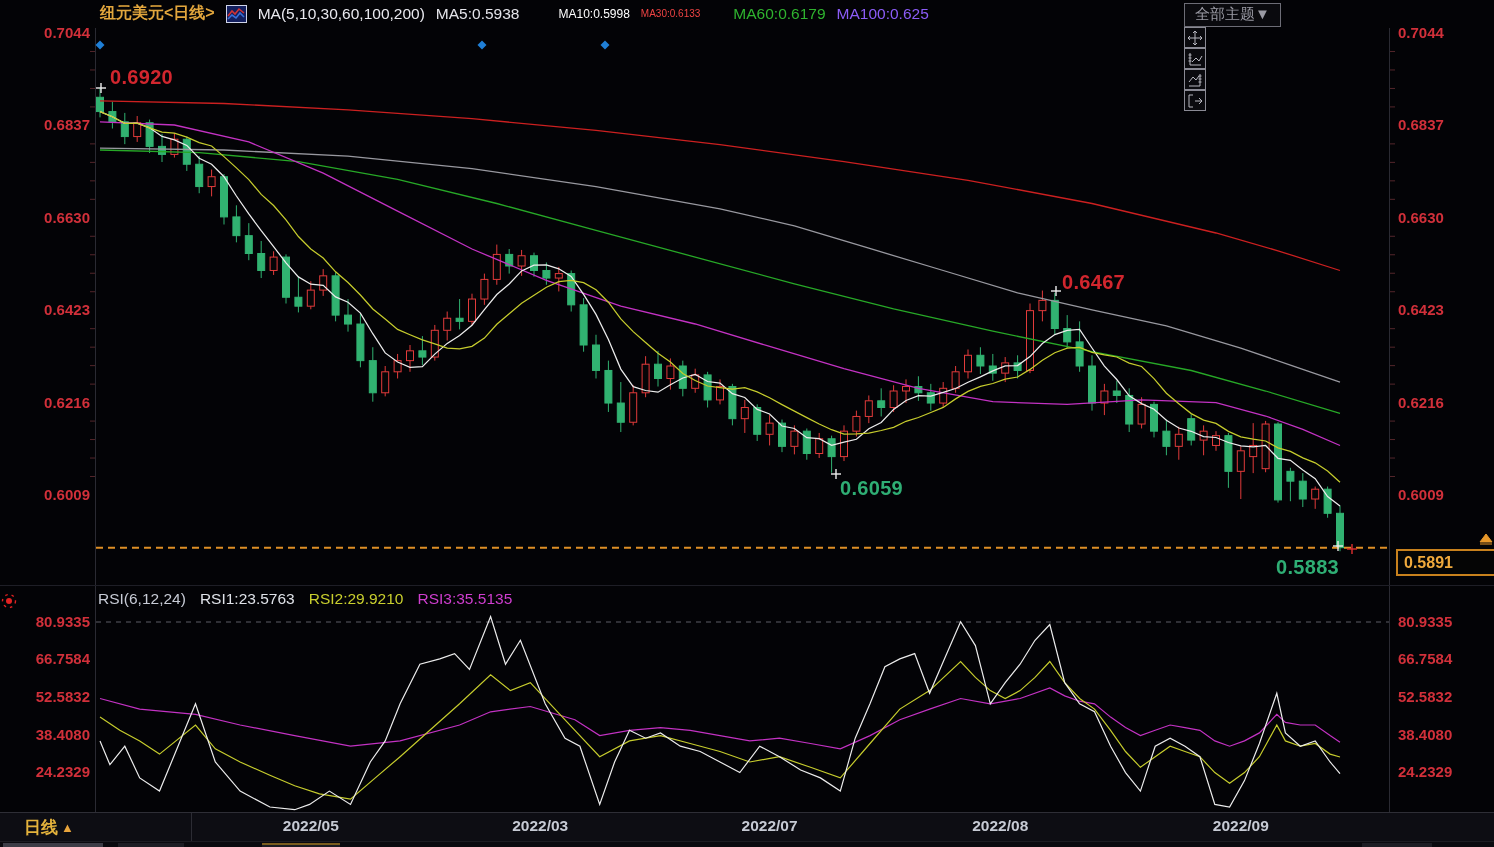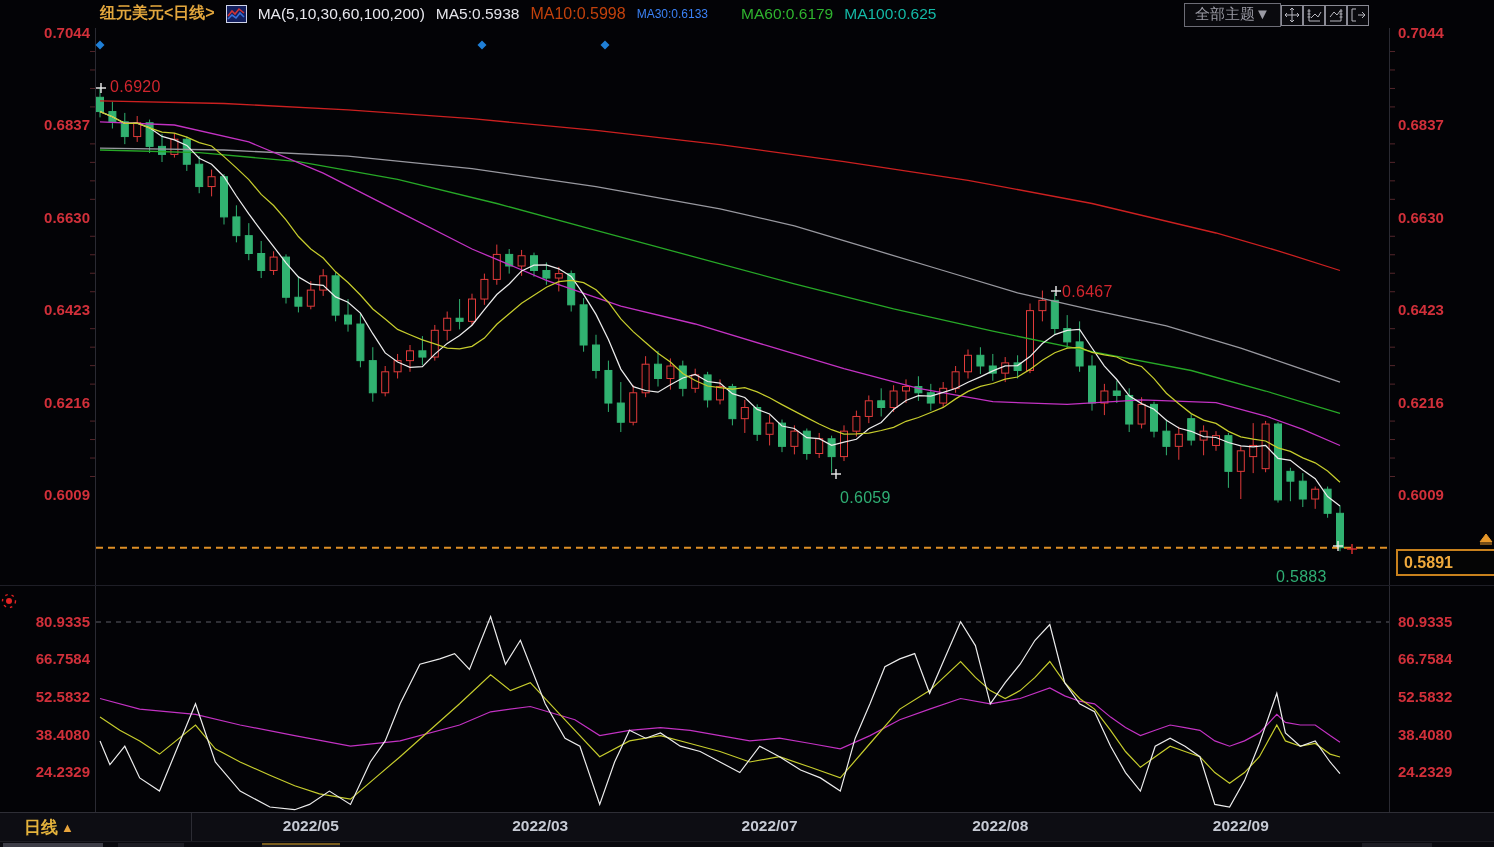--- a/index.html
+++ b/index.html
@@ -5,31 +5,31 @@
   html,body{margin:0;padding:0;background:#000;}
   .screen{position:relative;width:1494px;height:847px;background:#030306;overflow:hidden;
           font-family:"Liberation Sans","DejaVu Sans",sans-serif;}
   
   .hdr{position:absolute;left:0;top:0;width:100%;height:28px;}
   .hdr-left{position:absolute;left:100px;top:3px;display:flex;align-items:center;gap:11px;white-space:nowrap;}
   .sym{color:#e2a63d;font-size:16px;font-weight:700;}
   .chart-ic{width:21px;height:18px;display:inline-block;}
   .ma-set{color:#e9e9ef;font-size:15.5px;}
   .ma5{color:#e4e4ea;font-size:15.5px;}
-  .ma10{color:#c2410c;font-size:16px;}
-  .ma30{color:#3b82f6;font-size:12px;}
+  .ma10{color:#ffffff;font-size:12px;margin-left:28px;}
+  .ma30{color:#ef4444;font-size:10px;}
   .ma60{color:#2fb32f;font-size:15.5px;margin-left:22px;}
-  .ma100{color:#14b8a6;font-size:15.5px;}
-  .hdr-right{position:absolute;left:1184px;top:3px;display:flex;align-items:center;}
+  .ma100{color:#8b5cf6;font-size:15.5px;}
+  .hdr-right{position:absolute;left:1184px;top:3px;display:flex;align-items:flex-start;flex-direction:column;}
   .theme-btn{border:1px solid #6d6d76;color:#9a9aa4;font-size:15px;padding:1px 10px 2px 10px;background:#0a0a0e;cursor:pointer;}
   .tool-btn{width:22px;height:21px;border:1px solid #8a8a94;background:#0a0a0e;display:flex;align-items:center;justify-content:center;padding:0;cursor:pointer;}
   
   #chart-svg{position:absolute;left:0;top:0;}
   .axlbl{font:700 15px "Liberation Sans","DejaVu Sans",sans-serif;}
-  .ann{position:absolute;font-size:16px;font-weight:400;letter-spacing:.3px;margin-top:12px;}
+  .ann{position:absolute;font-size:20px;font-weight:700;letter-spacing:.3px;}
   .ann-red{color:#d2262e;}
   .ann-green{color:#2fae74;}
   .price-box{position:absolute;left:1396px;top:549px;width:91px;height:23px;border:2px solid #c8811d;
              background:#050505;color:#f0a93c;font-size:16px;font-weight:700;display:flex;align-items:center;padding-left:6px;}
   
   .rsi-hdr{position:absolute;left:98px;top:590px;display:flex;gap:14px;white-space:nowrap;font-size:15.5px;}
   .rsi-t{color:#c7cbd5;}
   .rsi1{color:#dfe2e8;}
   .rsi2{color:#c9cf2e;}
   .rsi3{color:#cf3ecf;}
@@ -421,20 +421,26 @@
   <div class="ann ann-green" style="left:840px;top:477px;">0.6059</div>
   <div class="ann ann-green" style="left:1276px;top:556px;">0.5883</div>
   <div class="price-box">0.5891</div>
 
   <span class="rsi-dot">
     <svg width="18" height="18" viewBox="0 0 18 18">
       <circle cx="8" cy="9" r="3" fill="#e22222"></circle>
       <circle cx="8" cy="9" r="6.5" fill="none" stroke="#e22222" stroke-width="1.4" stroke-dasharray="2.5 4"></circle>
     </svg>
   </span>
+  <div class="rsi-hdr">
+    <span class="rsi-t">RSI(6,12,24)</span>
+    <span class="rsi1">RSI1:23.5763</span>
+    <span class="rsi2">RSI2:29.9210</span>
+    <span class="rsi3">RSI3:35.5135</span>
+  </div>
 
   <div class="tbar">
     <div class="period">
       <span>日线</span>
       <span class="tri">▲</span>
     </div>
     <div class="tbar-sep"></div>
     <div id="month-labels">
         <div class="mlabel" style="left: 310.8px;">2022/05</div>
         <div class="mlabel" style="left: 540.2px;">2022/03</div>

